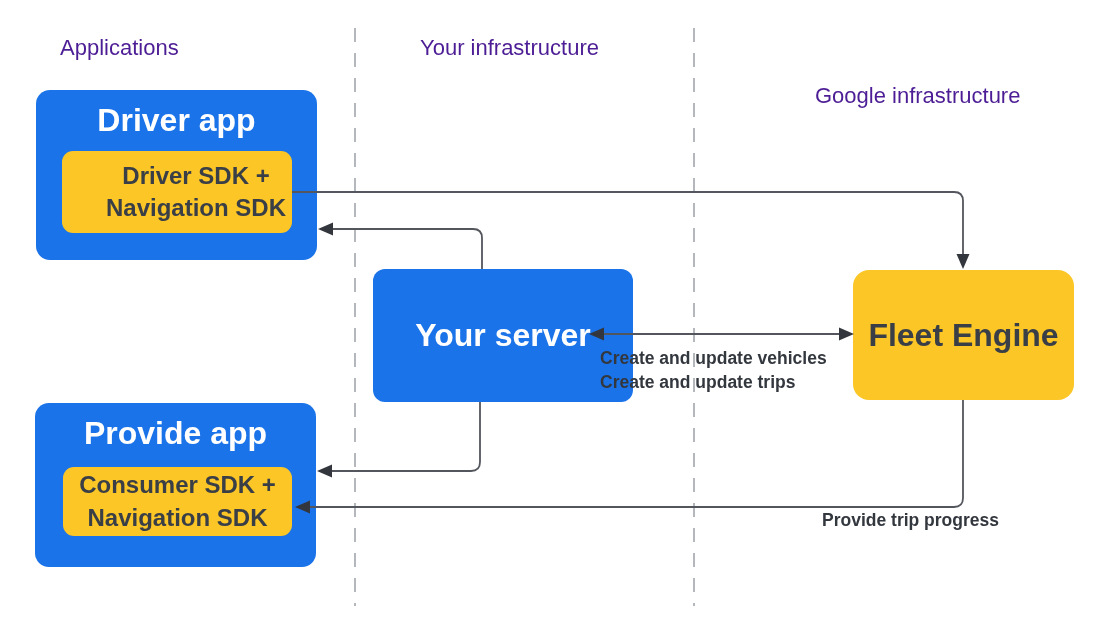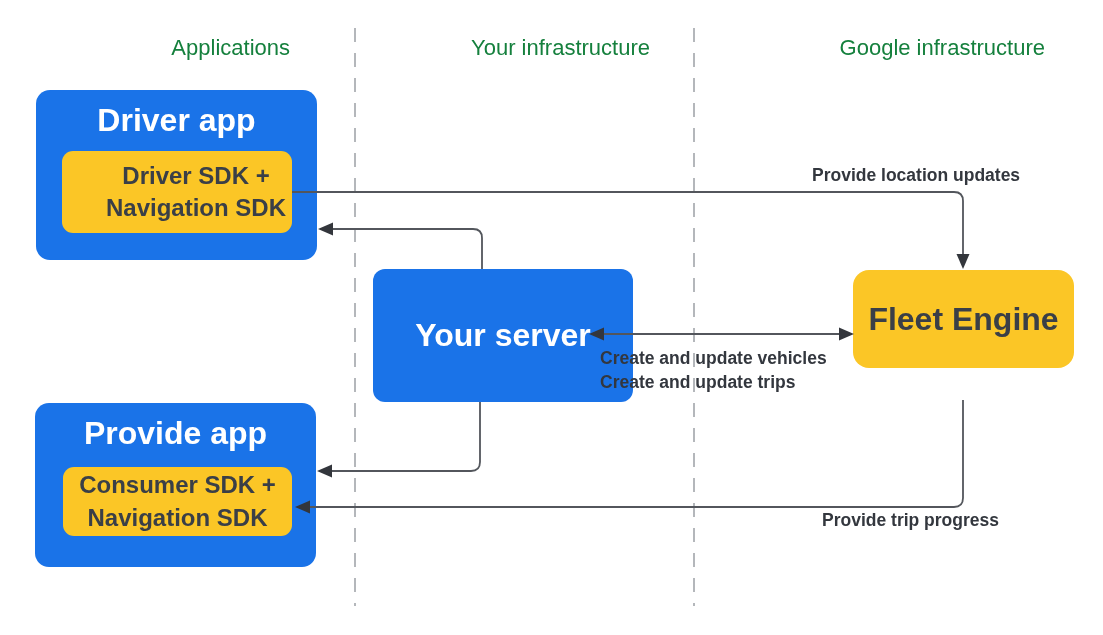--- a/index.html
+++ b/index.html
@@ -7,27 +7,27 @@
     position:relative;
     width:1103px; height:635px;
     background:#ffffff;
     font-family:"Liberation Sans", sans-serif;
     overflow:hidden;
   }
   
   .col-header {
     position:absolute; top:35px;
     font-size:22px; font-weight:400;
-    color:#15803d; text-align:right;
+    color:#4c1d95; text-align:left;
     white-space:nowrap;
     z-index:1;
   }
   #hdr-applications { left:60px;  width:230px; }
   #hdr-your-infra   { left:420px; width:230px; }
-  #hdr-google-infra { left:815px; width:230px; }
+  #hdr-google-infra { left:815px; width:230px;margin-top:48px; }
 
   
   .node {
     position:absolute;
     display:flex; align-items:center; justify-content:center;
     box-sizing:border-box;
   }
   .blue-box   { background:#1a73e8; color:#ffffff; border-radius:14px; z-index:2; }
   .yellow-box { background:#fbc626; color:#3a3f47; border-radius:11px; z-index:3; }
   .node-title {
@@ -37,21 +37,21 @@
     font-weight:700; font-size:24px; line-height:1.35;
     text-align:center; white-space:nowrap;
   }
   
   .app-box { align-items:flex-start; justify-content:center; }
   .app-box .node-title { margin-top:12px; }
 
   #driver-app   { left:36px;  top:90px;  width:281px; height:170px; }
   #driver-sdk   { left:62px;  top:151px; width:230px; height:82px;padding-left:38px;  }
   #your-server  { left:373px; top:269px; width:260px; height:133px; border-radius:12px; }
-  #fleet-engine { left:853px; top:270px; width:221px; height:98px; border-radius:16px; }
+  #fleet-engine { left:853px; top:270px; width:221px; height:130px; border-radius:16px; }
   #consumer-app { left:35px;  top:403px; width:281px; height:164px; }
   #consumer-sdk { left:63px;  top:467px; width:229px; height:69px;  }
 
   
   #connector-layer {
     position:absolute; left:0; top:0; z-index:4;
     pointer-events:none;
   }
 
   
@@ -123,21 +123,20 @@
     <g fill="#33363c" stroke="none">
       <polygon points="963,269 956.5,254 969.5,254"></polygon>
       <polygon points="318,229 333,222.5 333,235.5"></polygon>
       <polygon points="589,334 604,327.5 604,340.5"></polygon>
       <polygon points="854,334 839,327.5 839,340.5"></polygon>
       <polygon points="317,471 332,464.5 332,477.5"></polygon>
       <polygon points="295,507 310,500.5 310,513.5"></polygon>
     </g>
   </svg>
 
-  <div class="edge-label" id="lbl-location">Provide location updates</div>
 
   <div class="edge-label" id="lbl-create">
     <span>Create and update vehicles</span>
     <span>Create and update trips</span>
   </div>
 
   <div class="edge-label" id="lbl-progress">Provide trip progress</div>
 
 </div>
 

